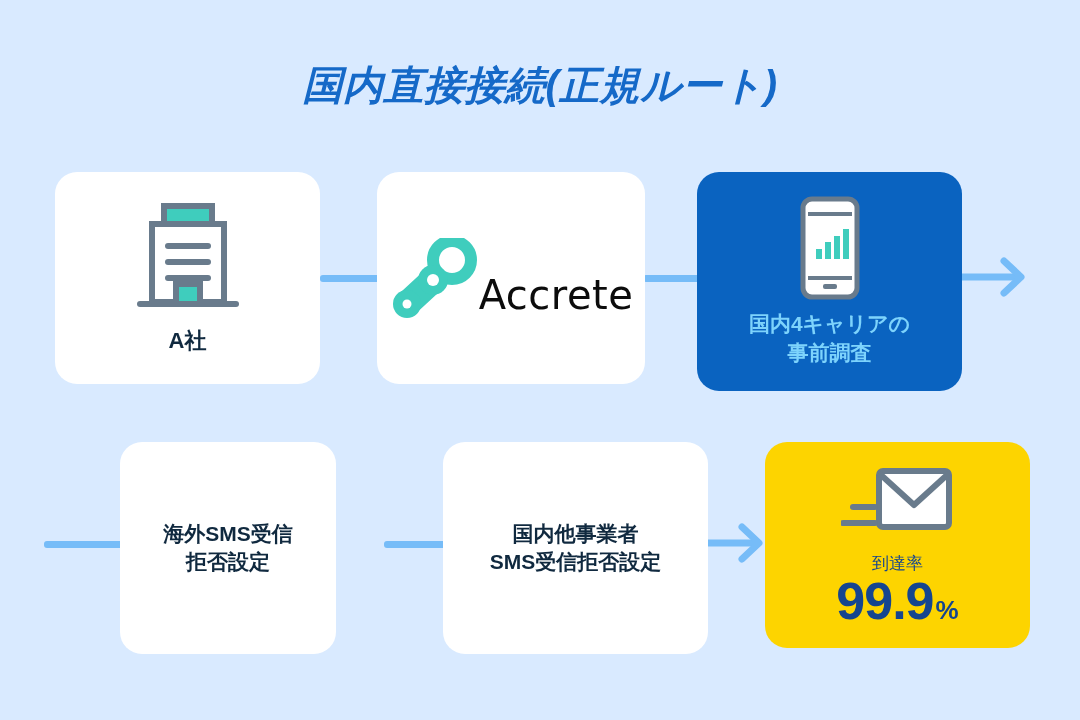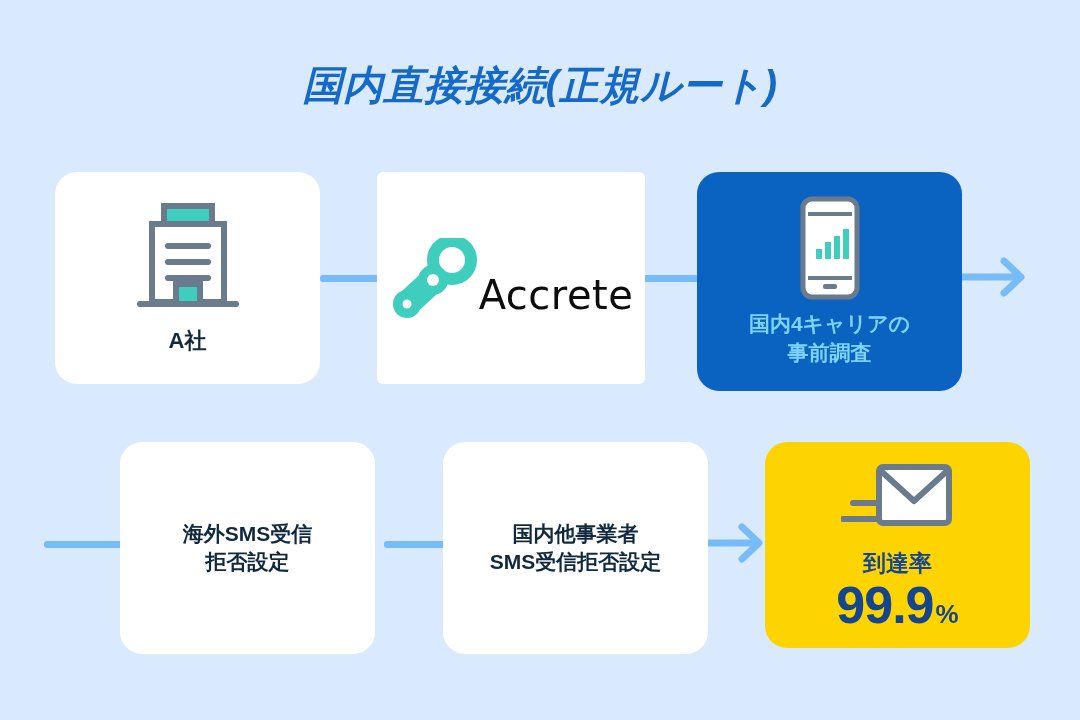--- a/index.html
+++ b/index.html
@@ -54,25 +54,25 @@
     font-weight: bold;
     line-height: 1.35;
     text-align: center;
     color: #10293f;
     white-space: pre-line;
   }
   .card-label-onblue { color: #7dd3fc; }
 
   
   #card-a-company   { left: 55px;  top: 172px; width: 265px; height: 212px; align-items: center; }
-  #card-accrete     { left: 377px; top: 172px; width: 268px; height: 212px; border-radius: 6px; }
+  #card-accrete     { left: 377px; top: 172px; width: 268px; height: 212px; }
   #card-carrier     { left: 697px; top: 172px; width: 265px; height: 219px; }
 
   
-  #card-overseas    { left: 120px; top: 442px; width: 255px; height: 212px; }
+  #card-overseas    { left: 120px; top: 442px; width: 216px; height: 212px; }
   #card-domestic    { left: 443px; top: 442px; width: 265px; height: 212px; justify-content: center; }
   #card-delivery    { left: 765px; top: 442px; width: 265px; height: 206px; }
 
   
   .connector {
     position: absolute;
     background: #76bcf8;
     border-radius: 3px;
     height: 7px;
   }
@@ -86,22 +86,22 @@
     font-size: 40px;
     font-weight: 400;
     color: #0c0c0c;
     letter-spacing: 0.5px;
     font-family: "DejaVu Sans", sans-serif;
   }
   .accrete-row { display: flex; align-items: flex-end; gap: 2px; }
 
   
   .rate-label {
-    font-size: 23px;
-    font-weight: bold;
+    font-size: 17px;
+    font-weight: normal;
     color: #15458f;
     line-height: 1.1;
     margin-top: 8px;
     text-align: center;
   }
   .rate-value-row {
     display: flex;
     align-items: baseline;
     justify-content: center;
     color: #15458f;

